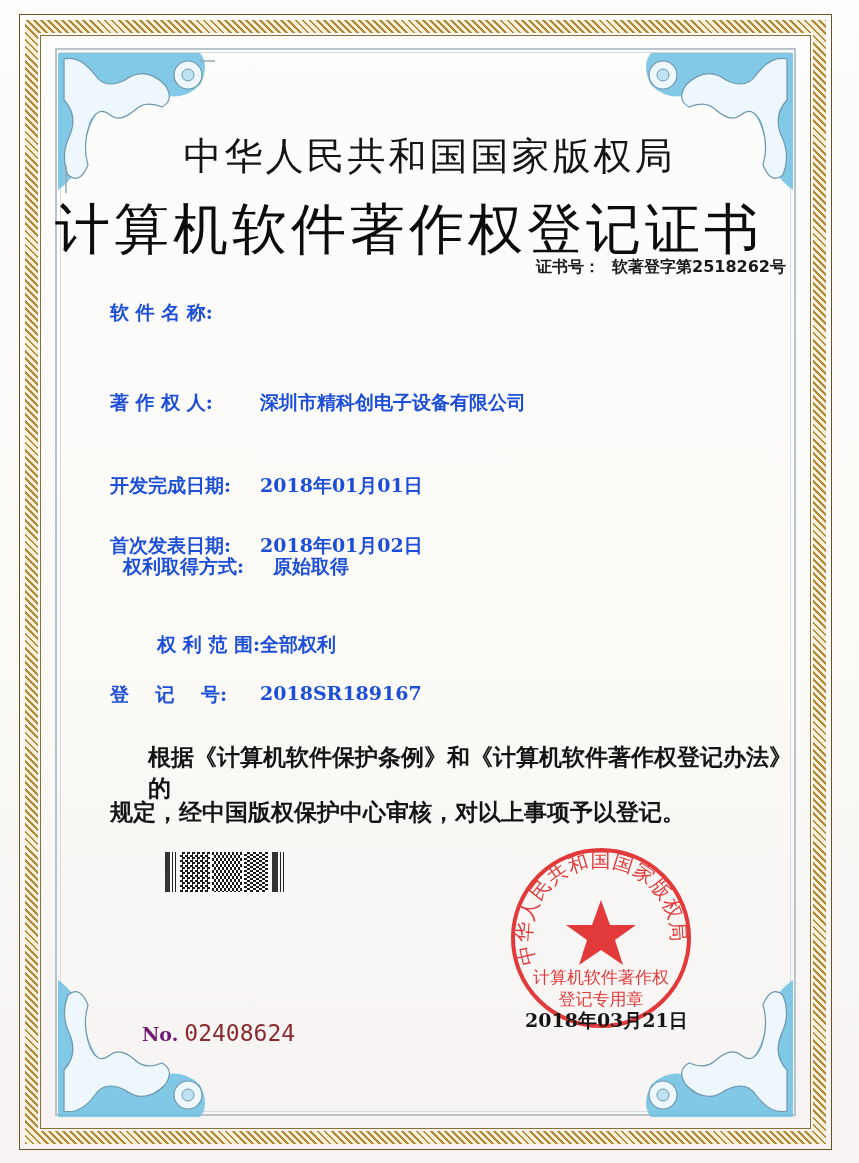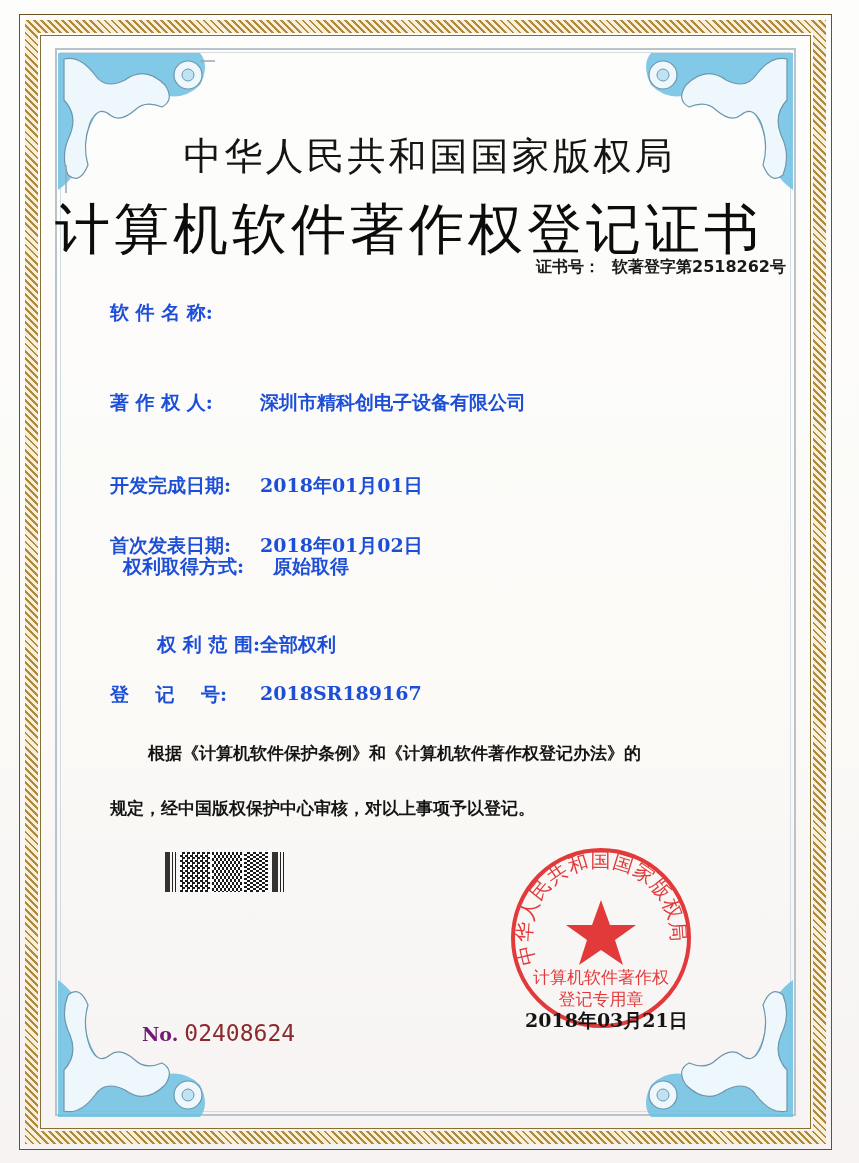--- a/index.html
+++ b/index.html
@@ -60,21 +60,21 @@
   }
   .cert-no .gap { display:inline-block; width:12px; }
 
   .field { position:absolute; left:110px; font-size:19px; font-weight:bold; color:#1d4ed8; }
   .field .lbl { display:inline-block; width:150px; white-space:pre; letter-spacing:0; }
   .field .val { display:inline-block; vertical-align:top; }
   .field .val2 { display:block; }
   .f1 { top:300px; } .f2 { top:390px; } .f3 { top:473px; } .f4 { top:533px; }
   .f5 { top:554px;margin-left:13px; } .f6 { top:632px;text-align:right; } .f7 { top:682px; }
 
-  .para { position:absolute; left:110px; width:660px; font-size:17px; font-weight:bold; color:#141414; }
+  .para { position:absolute; left:110px; width:660px; font-size:23px; font-weight:bold; color:#141414; }
   .p1 { top:742px; padding-left:38px; }
   .p2 { top:797px; }
 
   .barcode { position:absolute; left:165px; top:852px; width:120px; height:40px; display:flex; align-items:stretch; }
   .barcode span { display:block; height:100%; }
 
   .serial { position:absolute; left:142px; top:1020px; font-size:19px; }
   .serial .no { font-weight:bold; color:#701a75; font-family:"DejaVu Serif", serif; }
   .serial .num { color:#8b2a2e; font-family:"DejaVu Sans Mono", monospace; font-size:23px; margin-left:6px; }
 

